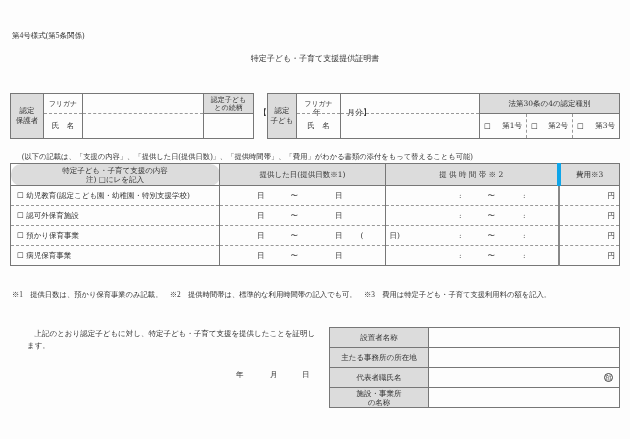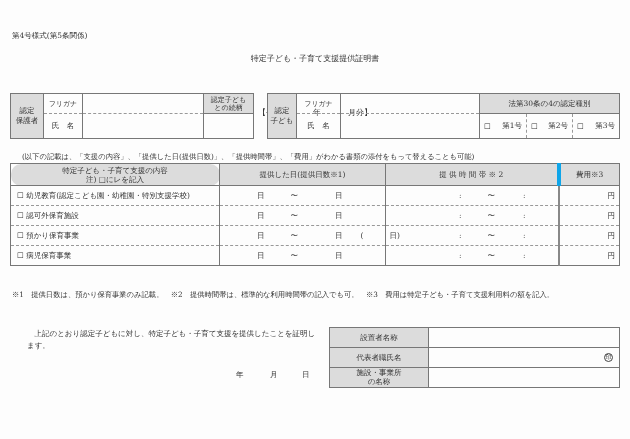--- a/index.html
+++ b/index.html
@@ -1,18 +1,18 @@
 <!DOCTYPE html>
 <html><head>
 <meta charset="utf-8">
 <style>
   * { box-sizing: border-box; margin: 0; padding: 0; }
   html, body { width: 630px; height: 439px; background: #fdfdfd; overflow: hidden; }
   body { position: relative; font-family: "DejaVu Serif", "Liberation Serif", serif; color: #333; font-size: 7.5px; }
-  .abs { position: absolute; }
+  .abs { position: absolute; font-family: Liberation Serif, serif; }
   .form-no { left: 12px; top: 31px; font-size: 7.5px; }
   .title { left: 0; width: 630px; top: 53px; text-align: center; font-size: 8px; }
   .subtitle { left: 0; width: 630px; top: 67px; text-align: center; font-size: 8px; }
   .subtitle span { display: inline-block; margin-top: 40px; }
   table { border-collapse: collapse; position: absolute; table-layout: fixed; }
   td { border: 1px solid #777; padding: 0; vertical-align: middle; font-size: 7.5px; margin-top: 14px; }
   .gray { background: #dcdcdc; }
   .center { text-align: center; }
   .dash-b { border-bottom: 1px dashed #999; }
   .dash-t { border-top: 1px dashed #999; }
@@ -212,28 +212,32 @@
 </tbody>
   </table>
 
 <div class="abs footnote">※1　提供日数は、預かり保育事業のみ記載。　※2　提供時間帯は、標準的な利用時間帯の記入でも可。　※3　費用は特定子ども・子育て支援利用料の額を記入。</div>
 
 <div class="abs cert">　上記のとおり認定子どもに対し、特定子ども・子育て支援を提供したことを証明します。</div>
 <div class="abs cert-date" style="left:236px;">年</div>
 <div class="abs cert-date" style="left:270px;">月</div>
 <div class="abs cert-date" style="left:302px;">日</div>
 
-<table class="outer bottom-table" style="left:329px; top:327px; width:290px;font-family:Liberation Mono, monospace;">
+<table class="outer bottom-table" style="left:329px; top:327px; width:290px;">
   <colgroup>
       <col style="width:99px">
       <col style="width:191px">
     </colgroup>
   <tbody>
       <tr>
     <td class="gray center">設置者名称</td>
+    <td></td>
+  </tr>
+  <tr>
+    <td class="gray center">主たる事務所の所在地</td>
     <td></td>
   </tr>
   <tr>
     <td class="gray center">代表者職氏名</td>
     <td style="text-align:right; padding-right:6px;">
       <span></span>
       <span class="seal">印</span>
     </td>
   </tr>
   <tr>

